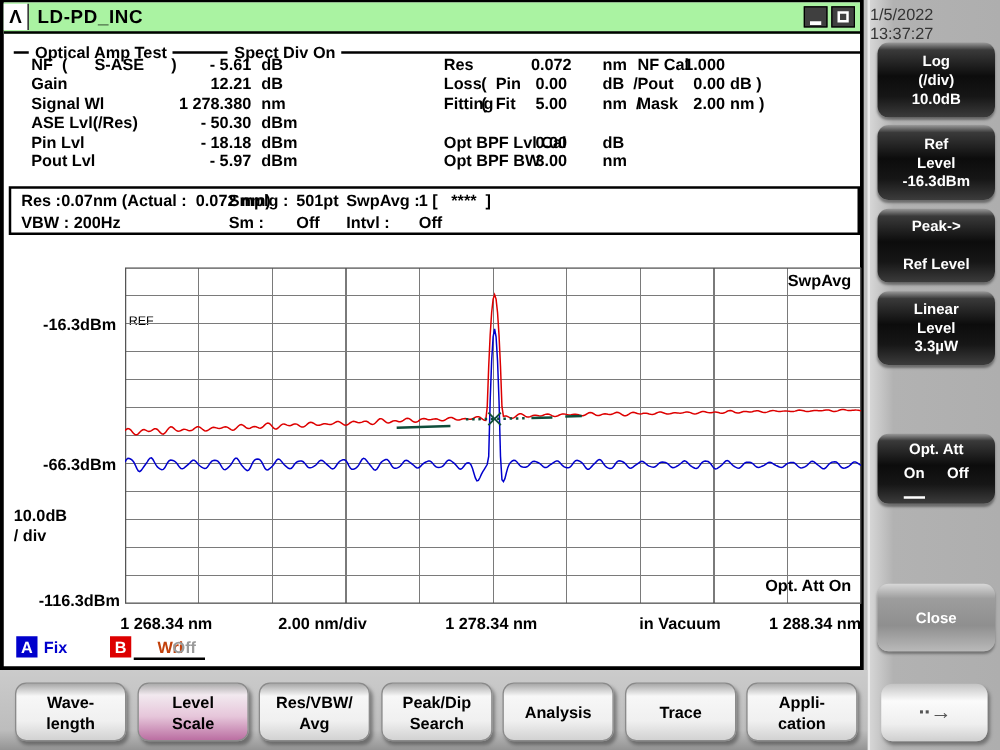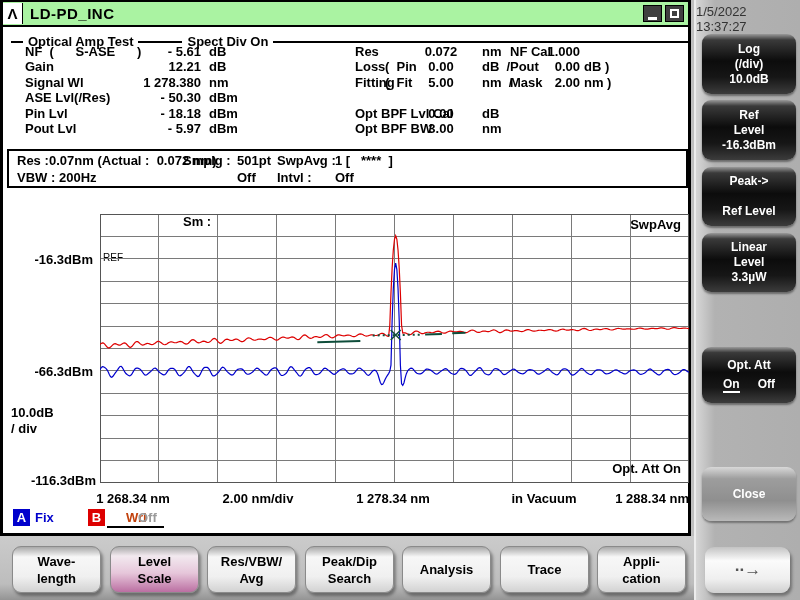--- a/index.html
+++ b/index.html
@@ -58,21 +58,21 @@
   .sk{position:absolute;left:6px;width:94px;border-radius:9px;display:flex;flex-direction:column;
       align-items:center;justify-content:center;color:#fff;font-size:12px;font-weight:bold;cursor:default;}
   .sk-dark{background:linear-gradient(180deg,#9a9a9a 0,#3a3a3a 10%,#0c0c0c 45%,#161616 72%,#3c3c3c 100%);
            box-shadow:0 2px 2px rgba(0,0,0,.4);}
   .sk-gray{background:linear-gradient(180deg,#d8d8d8 0,#9d9d9d 22%,#8f8f8f 62%,#b9b9b9 100%);
            box-shadow:0 2px 2px rgba(0,0,0,.35);}
   .sk-line{min-height:15px;line-height:15px;text-align:center;}
   .sk1{top:34px;height:60px;} .sk2{top:100px;height:60px;} .sk3{top:167px;height:59px;}
   .sk4{top:233px;height:59px;} .sk5{top:347px;height:56px;} .sk6{top:467px;height:54px;}
   .onoff{display:flex;gap:18px;margin-top:4px;}
-  .onoff .on{border-bottom:2px solid #fff;padding-bottom:0;}
+  .onoff .on{border-bottom:2px solid #fff;padding-bottom:12px;}
   .arrowkey{position:absolute;left:9px;top:547px;width:85px;height:46px;border-radius:9px;
             background:linear-gradient(180deg,#c3c3c3 0,#fbfbfb 30%,#efefef 70%,#cfcfcf 100%);
             box-shadow:2px 3px 3px rgba(0,0,0,.35);display:flex;align-items:center;justify-content:center;
             font-size:17px;font-weight:bold;color:#555;letter-spacing:-1px;}
   
   .bottombar{position:absolute;left:0;top:536px;width:694px;height:64px;
              background:linear-gradient(180deg,#cbcbcb 0,#bdbdbd 75%,#949494 100%);}
   .mbtn{position:absolute;top:10px;width:89px;height:47px;border-radius:9px;border:1px solid #8a8a8a;
         background:linear-gradient(180deg,#a8a8a8 0,#f7f7f7 22%,#f0f0f0 66%,#d2d2d2 100%);
         box-shadow:2px 3px 3px rgba(0,0,0,.35);display:flex;flex-direction:column;align-items:center;
@@ -177,21 +177,21 @@
 
     <div class="sweepbar" id="sweepbar">
         <span style="left: 8px; top: 2px;">Res :</span>
         <span style="left: 40px; top: 2px;">0.07nm (Actual :  0.072 nm)</span>
         <span style="left: 174px; top: 2px;">Smplg :</span>
         <span style="left: 228px; top: 2px;">501pt</span>
         <span style="left: 268px; top: 2px;">SwpAvg :</span>
         <span style="left: 326px; top: 2px;">1 [   ****  ]</span>
         <span style="left: 8px; top: 19px;">VBW :</span>
         <span style="left: 50px; top: 19px;">200Hz</span>
-        <span style="left: 174px; top: 19px; margin-top: 44px;">Sm :</span>
+        <span style="left: 174px; top: 19px;">Sm :</span>
         <span style="left: 228px; top: 19px;">Off</span>
         <span style="left: 268px; top: 19px;">Intvl :</span>
         <span style="left: 326px; top: 19px;">Off</span>
       </div>
 
     <div class="chartlbl" style="left:0;width:90px;text-align:right;top:250px;">-16.3dBm</div>
     <div class="chartlbl" style="left:0;width:90px;text-align:right;top:362px;">-66.3dBm</div>
     <div class="chartlbl" style="left:8px;top:403px;">10.0dB</div>
     <div class="chartlbl" style="left:8px;top:419px;">/ div</div>
     <div class="chartlbl" style="left:0;width:93px;text-align:right;top:471px;">-116.3dBm</div>

